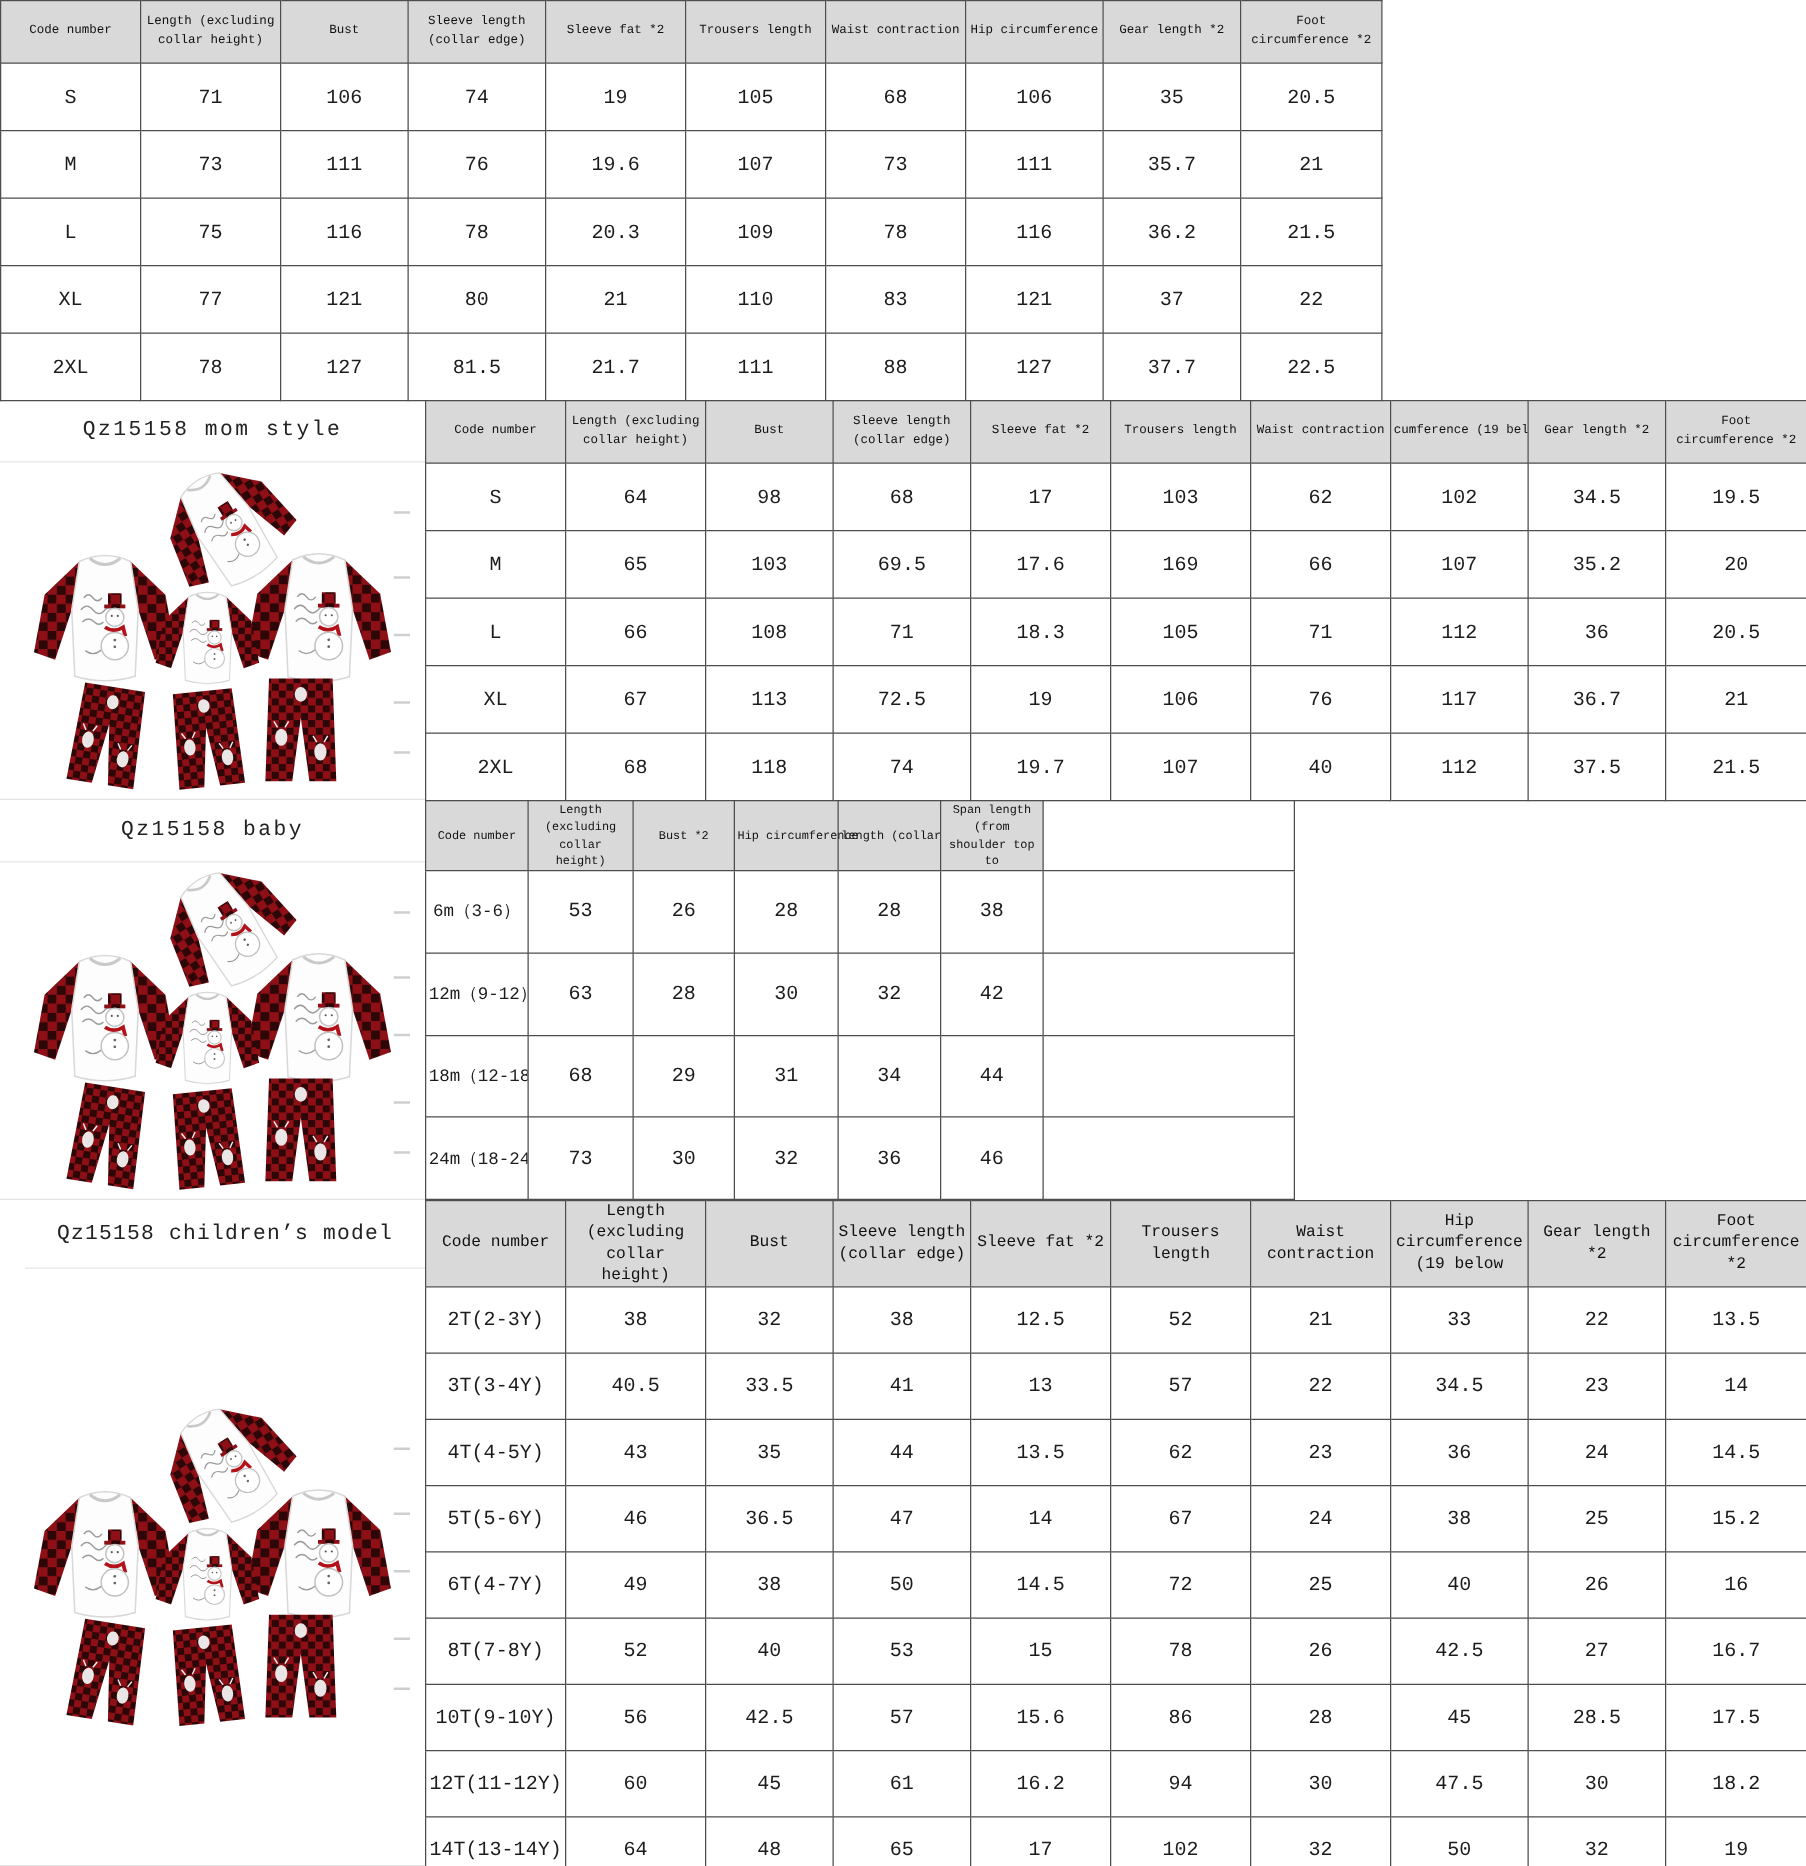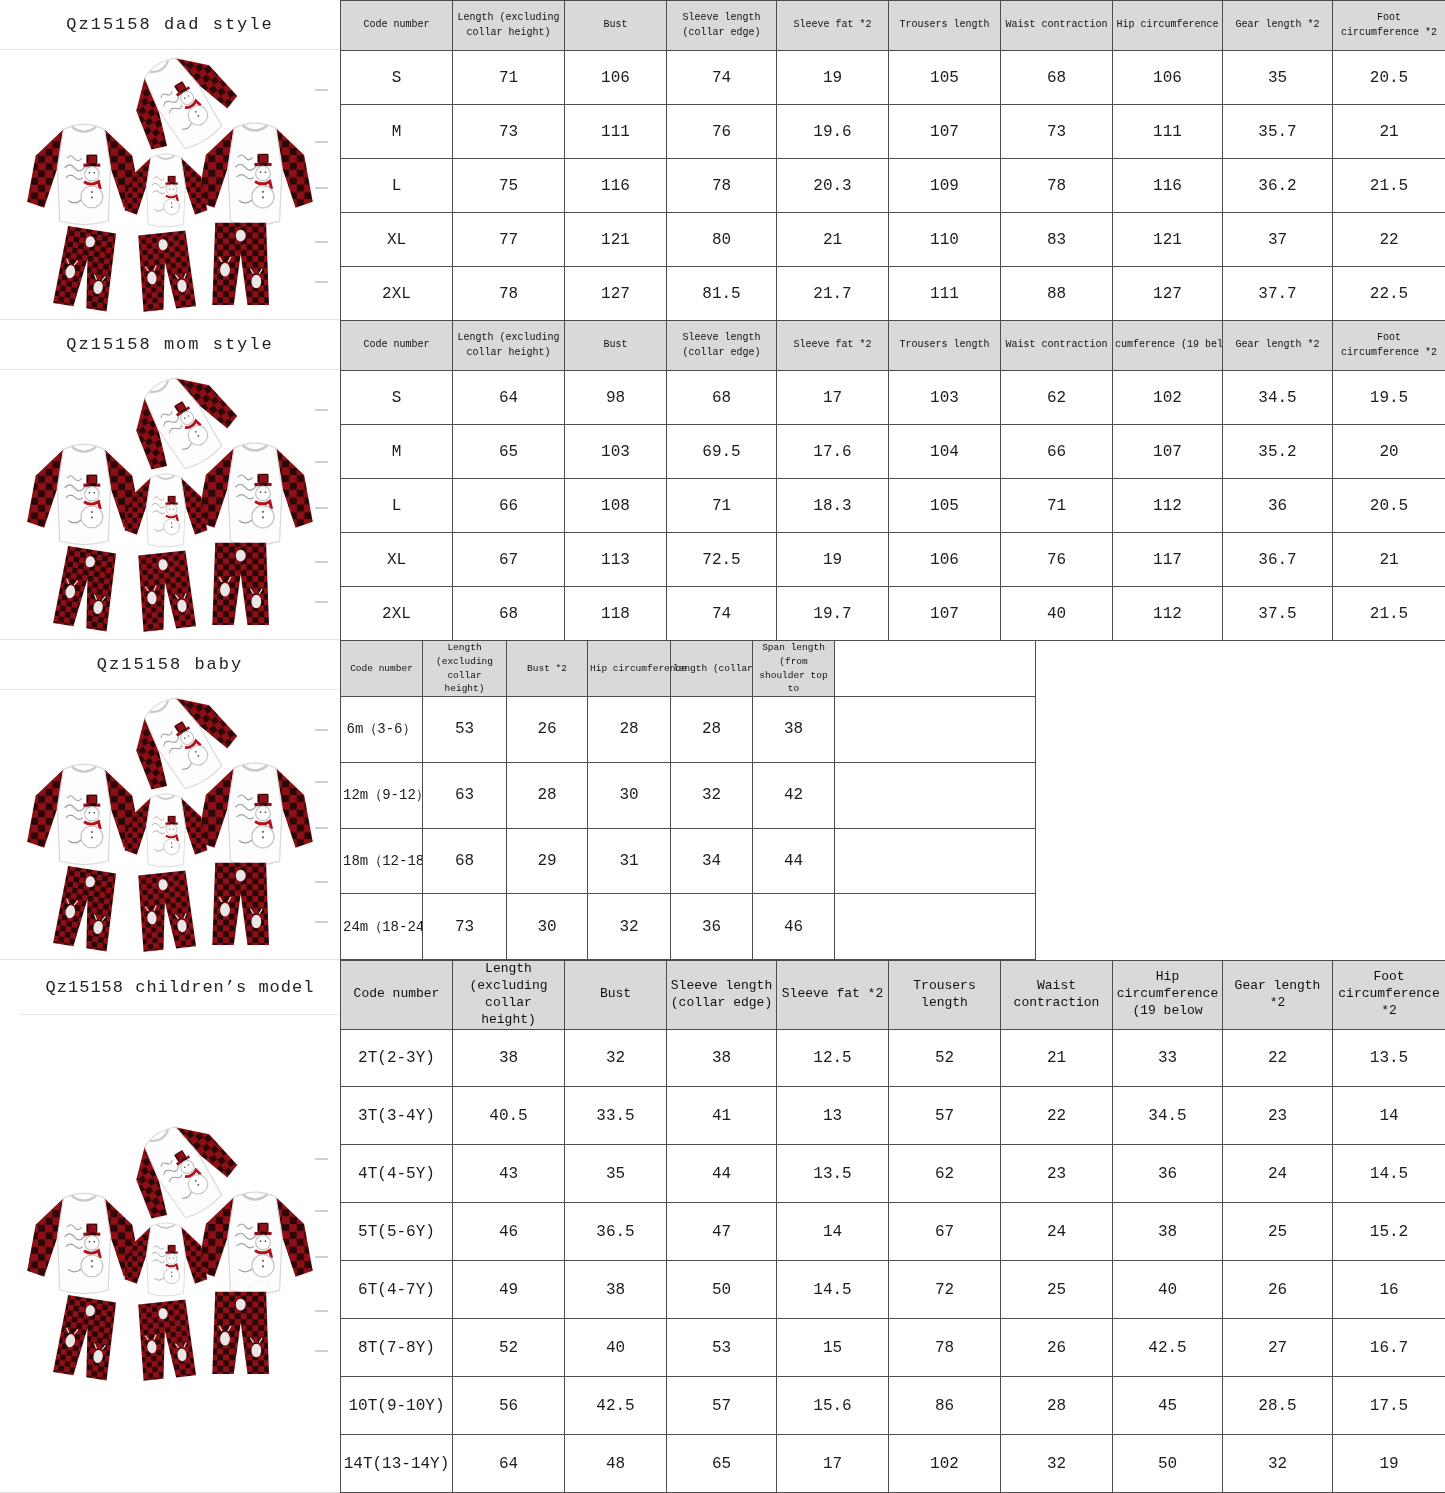--- a/index.html
+++ b/index.html
@@ -103,35 +103,20 @@
     <g transform="translate(112,170) rotate(-6 28 40)">
         <use href="#pjpants" width="58" height="80"></use>
       </g>
     <use href="#pjpants" x="180" y="160" width="68" height="86"></use>
   </symbol>
 </svg>
 
 <div class="page">
 
   <div class="sec sec-h320">
-    <div class="left">
-      <div class="ltitle">Qz15158 dad style</div>
-      <div class="photo">
-        <div class="imgbox">
-          <svg class="pj" viewBox="0 0 290 250">
-              <use href="#pjset"></use>
-            </svg>
-          <i class="dash d1"></i>
-          <i class="dash d2"></i>
-          <i class="dash d3"></i>
-          <i class="dash d4"></i>
-          <i class="dash d5"></i>
-        </div>
-      </div>
-    </div>
     <div class="right">
       <table class="t t-std">
         <colgroup>
           <col style="width:112px">
             <col style="width:112px">
             <col style="width:102px">
             <col style="width:110px">
             <col style="width:112px">
           <col style="width:112px">
             <col style="width:112px">
@@ -275,21 +260,21 @@
               <td>102</td>
               <td>34.5</td>
               <td>19.5</td>
             </tr>
             <tr>
               <td>M</td>
               <td>65</td>
               <td>103</td>
               <td>69.5</td>
               <td>17.6</td>
-              <td>104</td>
+              <td>169</td>
               <td>66</td>
               <td>107</td>
               <td>35.2</td>
               <td>20</td>
             </tr>
             <tr>
               <td>L</td>
               <td>66</td>
               <td>108</td>
               <td>71</td>
@@ -532,20 +517,32 @@
               <td>42.5</td>
               <td>57</td>
               <td>15.6</td>
               <td>86</td>
               <td>28</td>
               <td>45</td>
               <td>28.5</td>
               <td>17.5</td>
             </tr>
             <tr>
+              <td>12T(11-12Y)</td>
+              <td>60</td>
+              <td>45</td>
+              <td>61</td>
+              <td>16.2</td>
+              <td>94</td>
+              <td>30</td>
+              <td>47.5</td>
+              <td>30</td>
+              <td>18.2</td>
+            </tr>
+            <tr>
               <td>14T(13-14Y)</td>
               <td>64</td>
               <td>48</td>
               <td>65</td>
               <td>17</td>
               <td>102</td>
               <td>32</td>
               <td>50</td>
               <td>32</td>
               <td>19</td>

